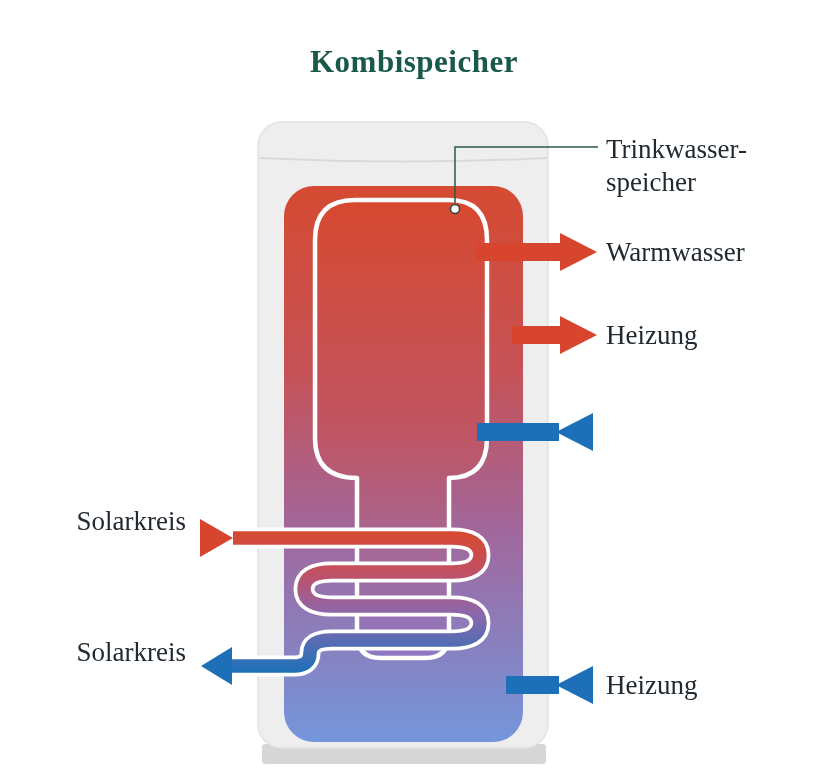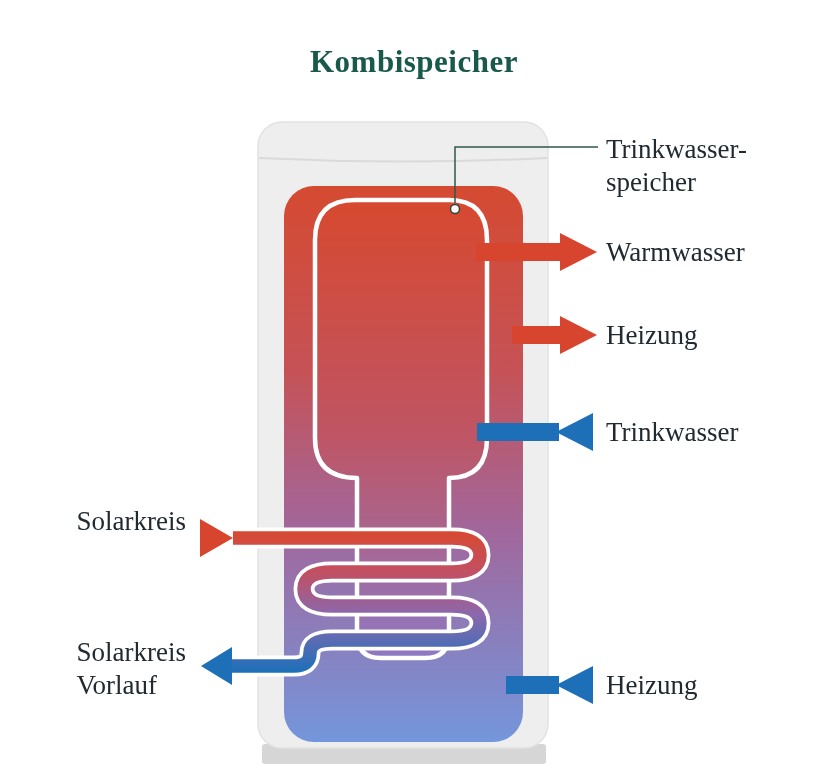--- a/index.html
+++ b/index.html
@@ -123,26 +123,24 @@
 
   <div class="lbl" style="left:606px;top:236px;">Warmwasser</div>
 
   <div class="lbl" style="left:606px;top:133px;">
     <div>Trinkwasser-</div>
     <div>speicher</div>
   </div>
 
   <div class="lbl" style="left:606px;top:319px;">Heizung</div>
 
-  <div class="lbl" style="left:606px;top:416px;">Trinkwasser</div>
 
   <div class="lbl" style="left:606px;top:669px;">Heizung</div>
 
   <div class="lbl right-align" style="right:642px;top:505px;">
     <div>Solarkreis</div>
   </div>
 
   <div class="lbl right-align" style="right:642px;top:636px;">
     <div>Solarkreis</div>
-    <div>Vorlauf</div>
   </div>
 
 </div>
 
 </body></html>

